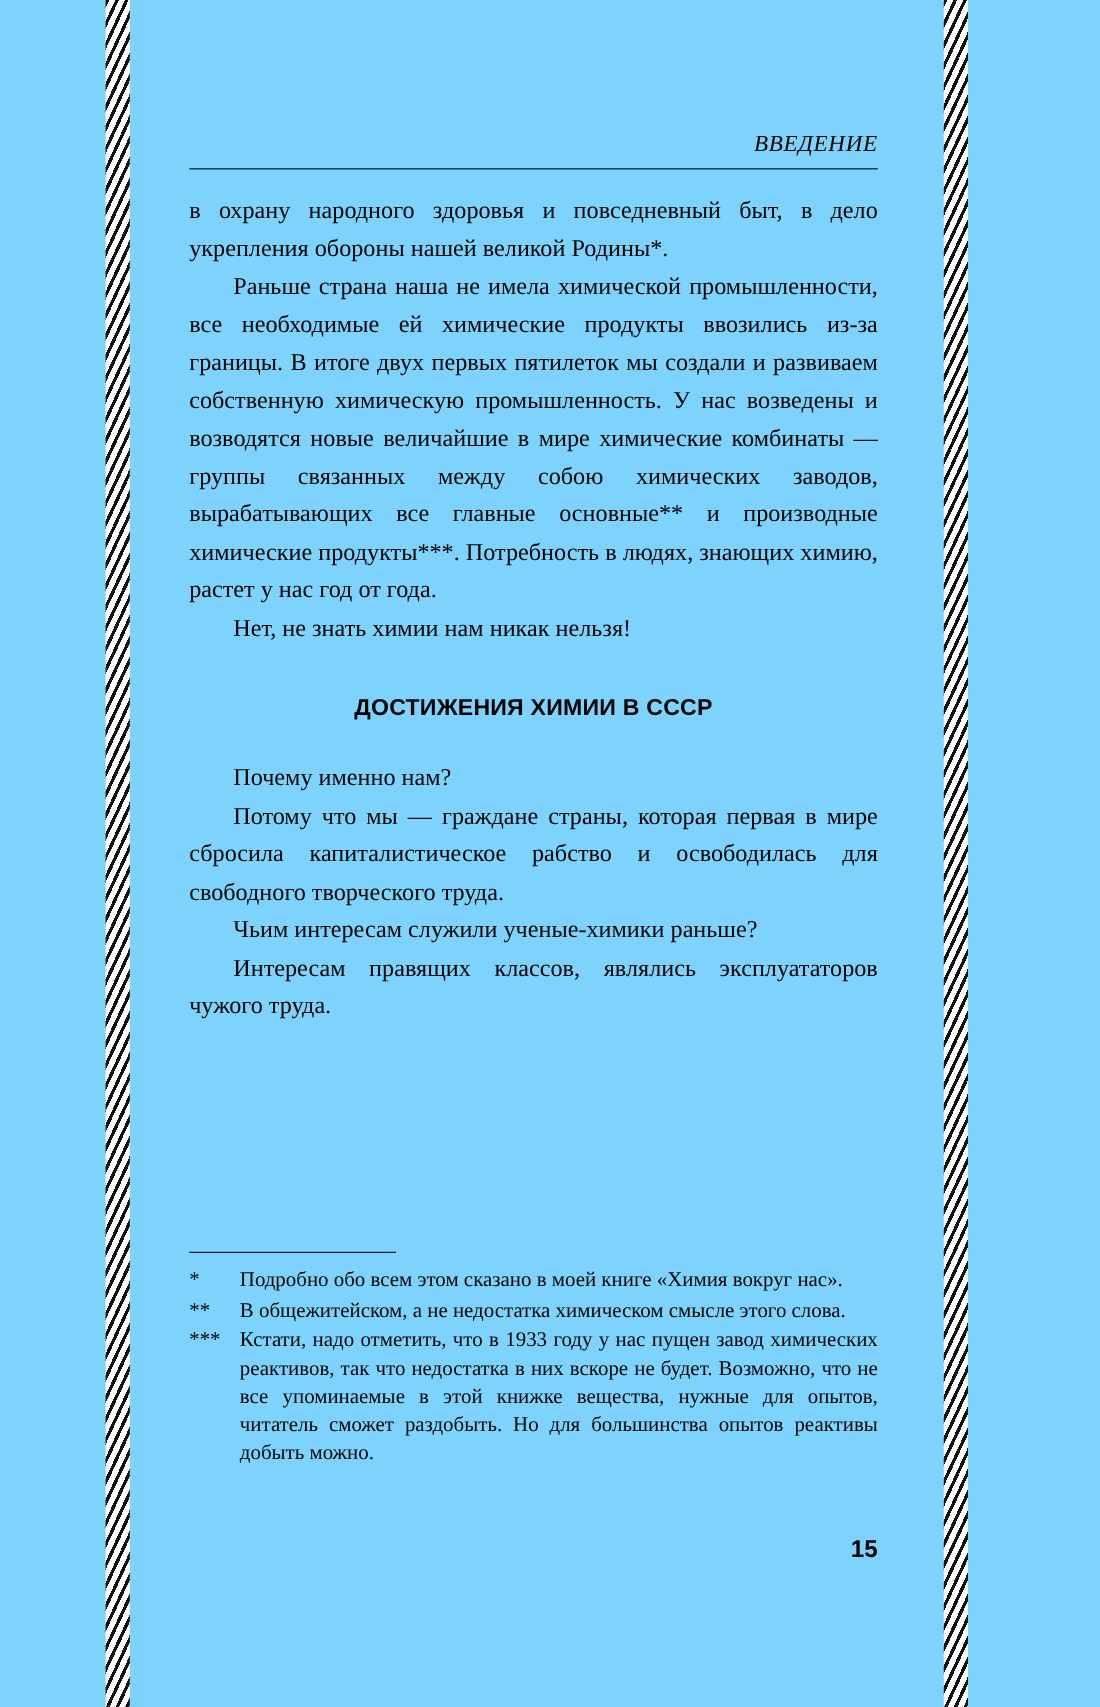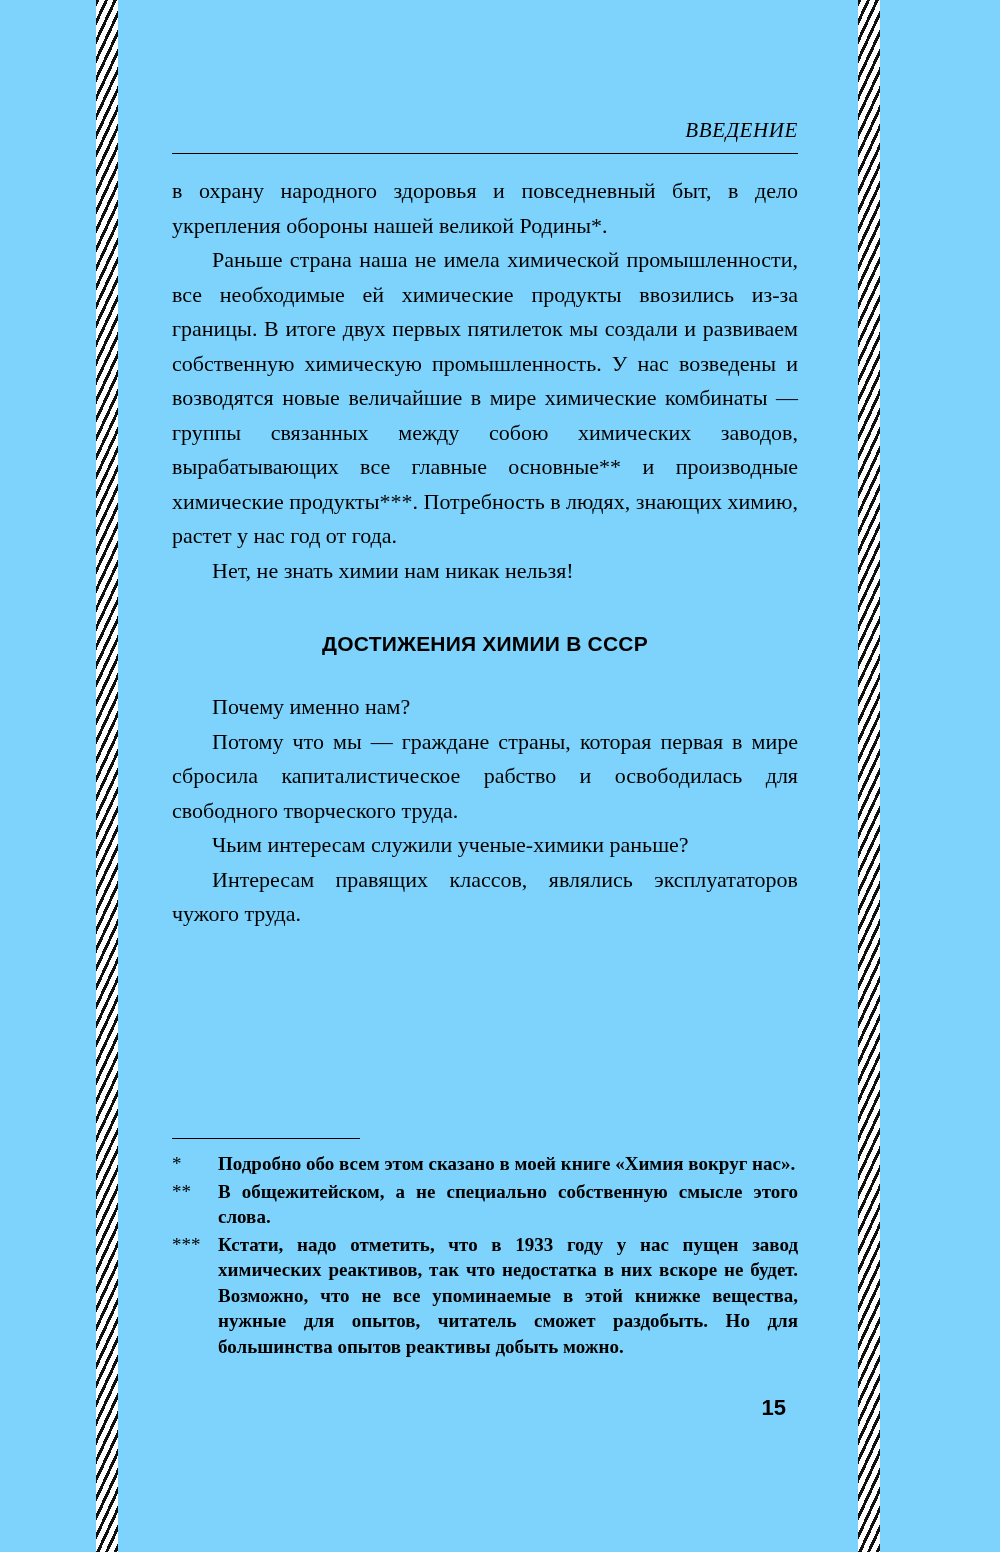--- a/index.html
+++ b/index.html
@@ -97,26 +97,25 @@
     line-height: 25.5px;
     margin-bottom: 2px;
   }
   .footnote .marker {
     width: 46px;
     flex: 0 0 46px;
   }
   .footnote .ftext {
     flex: 1 1 auto;
     text-align: justify;
-    font-weight: bold;
   }
 
   .page-number {
     position: absolute;
-    right: 12px;
+    right: 0;
     top: 1395px;
     font-family: "Liberation Sans", "DejaVu Sans", sans-serif;
     font-weight: bold;
     font-size: 22px;
   }
 </style>
 </head>
 <body>
 
 <div class="page">
@@ -147,21 +146,21 @@
     <div class="footnotes">
       <div class="footnote-rule"></div>
 
       <div class="footnote">
         <span class="marker">*</span>
         <span class="ftext">Подробно обо всем этом сказано в моей книге «Химия вокруг нас».</span>
       </div>
 
       <div class="footnote">
         <span class="marker">**</span>
-        <span class="ftext">В общежитейском, а не специально собственную смысле этого слова.</span>
+        <span class="ftext">В общежитейском, а не недостатка химическом смысле этого слова.</span>
       </div>
 
       <div class="footnote">
         <span class="marker">***</span>
         <span class="ftext">Кстати, надо отметить, что в 1933 году у нас пущен завод химических реактивов, так что недостатка в них вскоре не будет. Возможно, что не все упоминаемые в этой книжке вещества, нужные для опытов, читатель сможет раздобыть. Но для большинства опытов реактивы добыть можно.</span>
       </div>
     </div>
 
     <div class="page-number">15</div>
 

